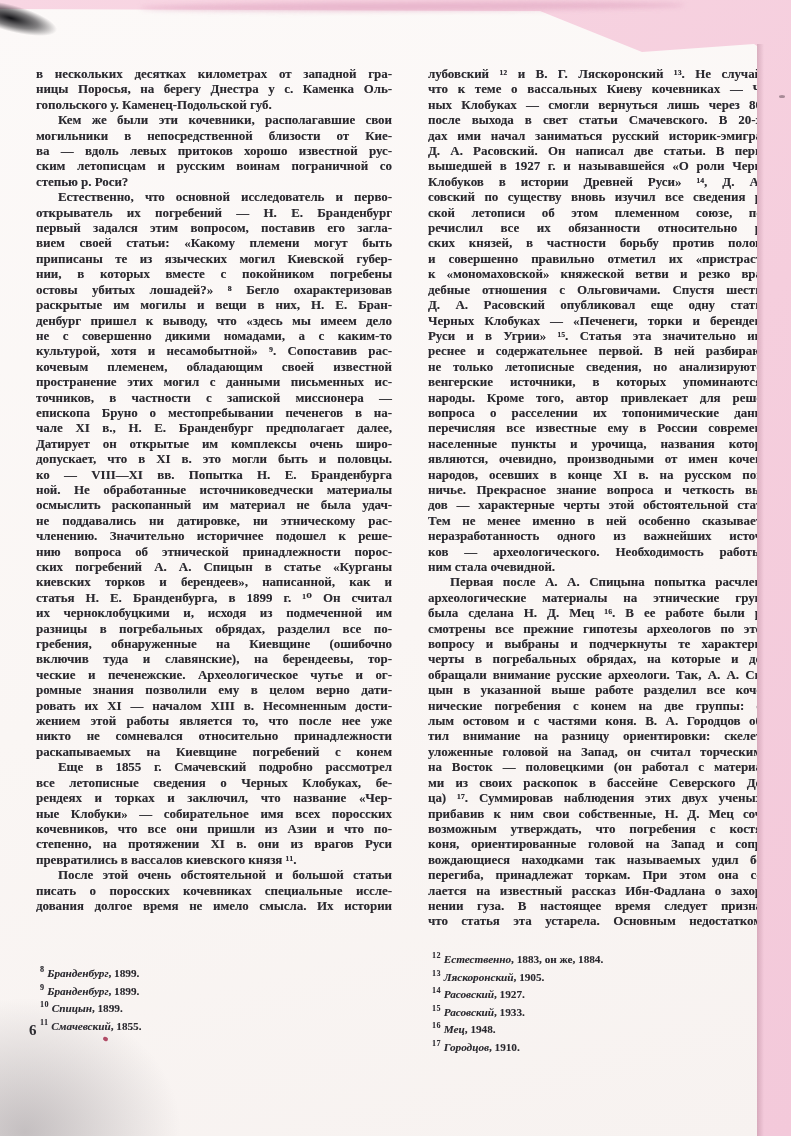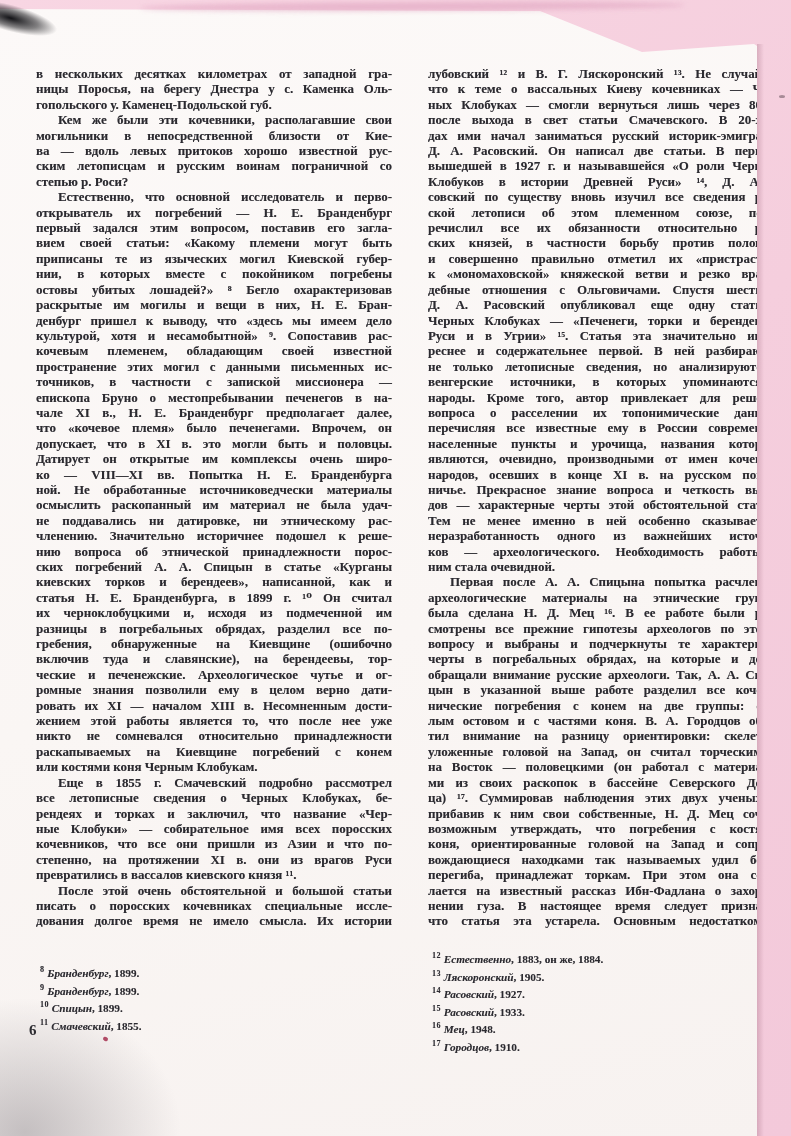--- a/index.html
+++ b/index.html
@@ -94,49 +94,48 @@
         <div>
           <div class="line indent">Естественно, что основной исследователь и перво-</div>
           <div class="line">открыватель их погребений — Н. Е. Бранденбург</div>
           <div class="line">первый задался этим вопросом, поставив его загла-</div>
           <div class="line">вием своей статьи: «Какому племени могут быть</div>
           <div class="line">приписаны те из языческих могил Киевской губер-</div>
           <div class="line">нии, в которых вместе с покойником погребены</div>
           <div class="line">остовы убитых лошадей?» ⁸ Бегло охарактеризовав</div>
           <div class="line">раскрытые им могилы и вещи в них, Н. Е. Бран-</div>
           <div class="line">денбург пришел к выводу, что «здесь мы имеем дело</div>
+          <div class="line">не с совершенно дикими номадами, а с каким-то</div>
           <div class="line">культурой, хотя и несамобытной» ⁹. Сопоставив рас-</div>
           <div class="line">кочевым племенем, обладающим своей известной</div>
           <div class="line">пространение этих могил с данными письменных ис-</div>
           <div class="line">точников, в частности с запиской миссионера —</div>
           <div class="line">епископа Бруно о местопребывании печенегов в на-</div>
           <div class="line">чале XI в., Н. Е. Бранденбург предполагает далее,</div>
-          <div class="line">что «кочевое племя» было печенегами. Впрочем, он</div>
+          <div class="line">Датирует он открытые им комплексы очень широ-</div>
           <div class="line">допускает, что в XI в. это могли быть и половцы.</div>
-          <div class="line">Датирует он открытые им комплексы очень широ-</div>
           <div class="line">ко — VIII—XI вв. Попытка Н. Е. Бранденбурга</div>
           <div class="line">ной. Не обработанные источниковедчески материалы</div>
           <div class="line">осмыслить раскопанный им материал не была удач-</div>
           <div class="line">не поддавались ни датировке, ни этническому рас-</div>
           <div class="line">членению. Значительно историчнее подошел к реше-</div>
           <div class="line">нию вопроса об этнической принадлежности порос-</div>
           <div class="line">ских погребений А. А. Спицын в статье «Курганы</div>
           <div class="line">киевских торков и берендеев», написанной, как и</div>
           <div class="line">статья Н. Е. Бранденбурга, в 1899 г. ¹⁰ Он считал</div>
           <div class="line">их черноклобуцкими и, исходя из подмеченной им</div>
           <div class="line">разницы в погребальных обрядах, разделил все по-</div>
           <div class="line">гребения, обнаруженные на Киевщине (ошибочно</div>
           <div class="line">включив туда и славянские), на берендеевы, тор-</div>
           <div class="line">ческие и печенежские. Археологическое чутье и ог-</div>
           <div class="line">ромные знания позволили ему в целом верно дати-</div>
           <div class="line">ровать их XI — началом XIII в. Несомненным дости-</div>
           <div class="line">жением этой работы является то, что после нее уже</div>
           <div class="line">никто не сомневался относительно принадлежности</div>
           <div class="line">раскапываемых на Киевщине погребений с конем</div>
-          <div class="line endpara">или костями коня Черным Клобукам.</div>
         </div>
         <div>
           <div class="line indent">Еще в 1855 г. Смачевский подробно рассмотрел</div>
           <div class="line">все летописные сведения о Черных Клобуках, бе-</div>
           <div class="line">рендеях и торках и заключил, что название «Чер-</div>
           <div class="line">ные Клобуки» — собирательное имя всех поросских</div>
           <div class="line">кочевников, что все они пришли из Азии и что по-</div>
           <div class="line">степенно, на протяжении XI в. они из врагов Руси</div>
           <div class="line endpara">превратились в вассалов киевского князя ¹¹.</div>
         </div>

